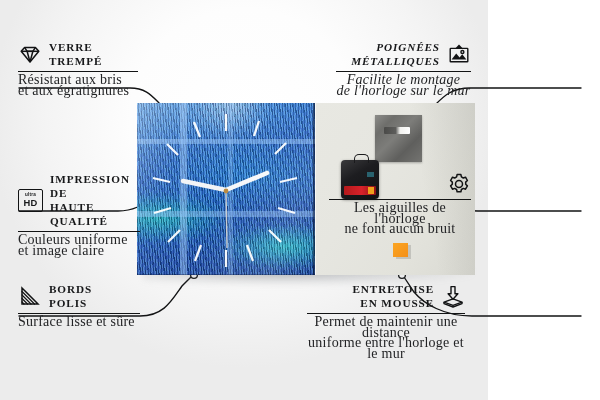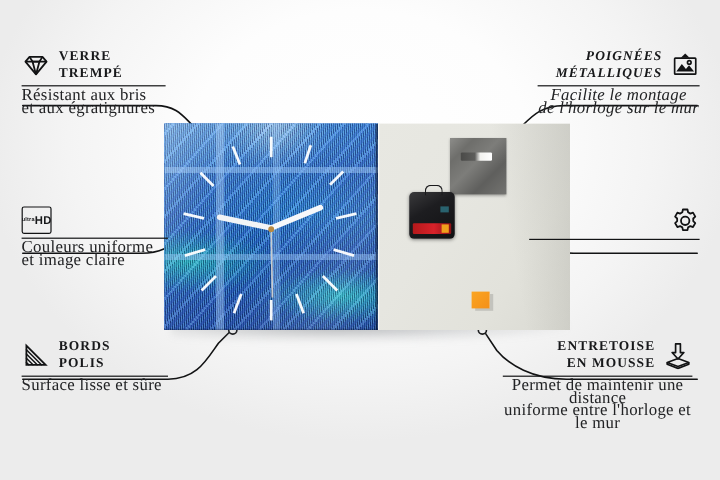--- a/index.html
+++ b/index.html
@@ -7,21 +7,21 @@
     width: 600px; height: 400px;
     overflow: hidden;
   }
   body {
     font-family: "Liberation Serif", serif;
     background: #ffffff;
     position: relative;
   }
   #stage {
     position: absolute; inset: 0;
-    width: 600px; height: 400px;
+    width: 488px; height: 400px;
     background:
       radial-gradient(ellipse 52% 62% at 50% 30%, #ffffff 0%, #fdfdfd 45%, #f4f4f4 78%, #ececec 100%),
       linear-gradient(100deg, #eceded 0%, #f7f7f7 18%, #ffffff 45%, #fbfbfb 70%, #e9eaea 100%);
   }
   .svg-layer {
     position: absolute; inset: 0;
     width: 600px; height: 400px;
   }
   
   #product {
@@ -200,21 +200,21 @@
     flex: 0 0 24px;
     display: block;
   }
   .ico svg { display: block; width: 24px; height: 24px; }
   .hdbox {
     width: 23px; height: 21px;
     flex: 0 0 23px;
     border: 1.4px solid #121314;
     border-radius: 2px;
     display: flex;
-    flex-direction: row;
+    flex-direction: column;
     align-items: center;
     justify-content: center;
     line-height: 1;
   }
   .hdbox .t1 {
     font-family: "Liberation Sans", sans-serif;
     font-size: 4.6px;
     font-weight: bold;
     letter-spacing: .2px;
   }
@@ -327,20 +327,22 @@
     <div class="f-desc">Résistant aux bris
 et aux égratignures</div>
   </div>
 
   <div class="feature left" id="feat-print">
     <div class="f-head">
       <span class="hdbox">
         <span class="t1">ultra</span>
         <span class="t2">HD</span>
       </span>
+      <span class="f-title">IMPRESSION DE
+HAUTE QUALITÉ</span>
     </div>
     <div class="f-rule"></div>
     <div class="f-desc">Couleurs uniforme
 et image claire</div>
   </div>
 
   <div class="feature left" id="feat-edges">
     <div class="f-head">
       <span class="ico">
         <svg viewBox="0 0 24 24" fill="none" stroke="#121314" stroke-width="1.5" stroke-linecap="round">
@@ -379,20 +381,22 @@
   <div class="feature right" id="feat-mech">
     <div class="f-head">
       <span class="ico">
         <svg viewBox="0 0 24 24" fill="none" stroke="#121314" stroke-width="1.5" stroke-linejoin="round">
           <path d="M10.1 2.6h3.8l.5 2.3 1.9 1.1 2.2-.8 1.9 3.3-1.7 1.6v2.2l1.7 1.6-1.9 3.3-2.2-.8-1.9 1.1-.5 2.3h-3.8l-.5-2.3-1.9-1.1-2.2.8-1.9-3.3 1.7-1.6v-2.2L3.6 8.5l1.9-3.3 2.2.8 1.9-1.1z"></path>
           <circle cx="12" cy="12" r="3.5"></circle>
         </svg>
       </span>
     </div>
     <div class="f-rule"></div>
+    <div class="f-desc">Les aiguilles de l'horloge
+ne font aucun bruit</div>
   </div>
 
   <div class="feature right" id="feat-spacer">
     <div class="f-head">
       <span class="f-title">ENTRETOISE
 EN MOUSSE</span>
       <span class="ico">
         <svg viewBox="0 0 24 24" fill="none" stroke="#121314" stroke-width="1.4" stroke-linejoin="round">
           <path d="M10 2.6h4v7.2h2.9L12 15.2 7.1 9.8H10z"></path>
           <path d="M12 14.8 L21 18.1 L12 21.4 L3 18.1 Z"></path>

